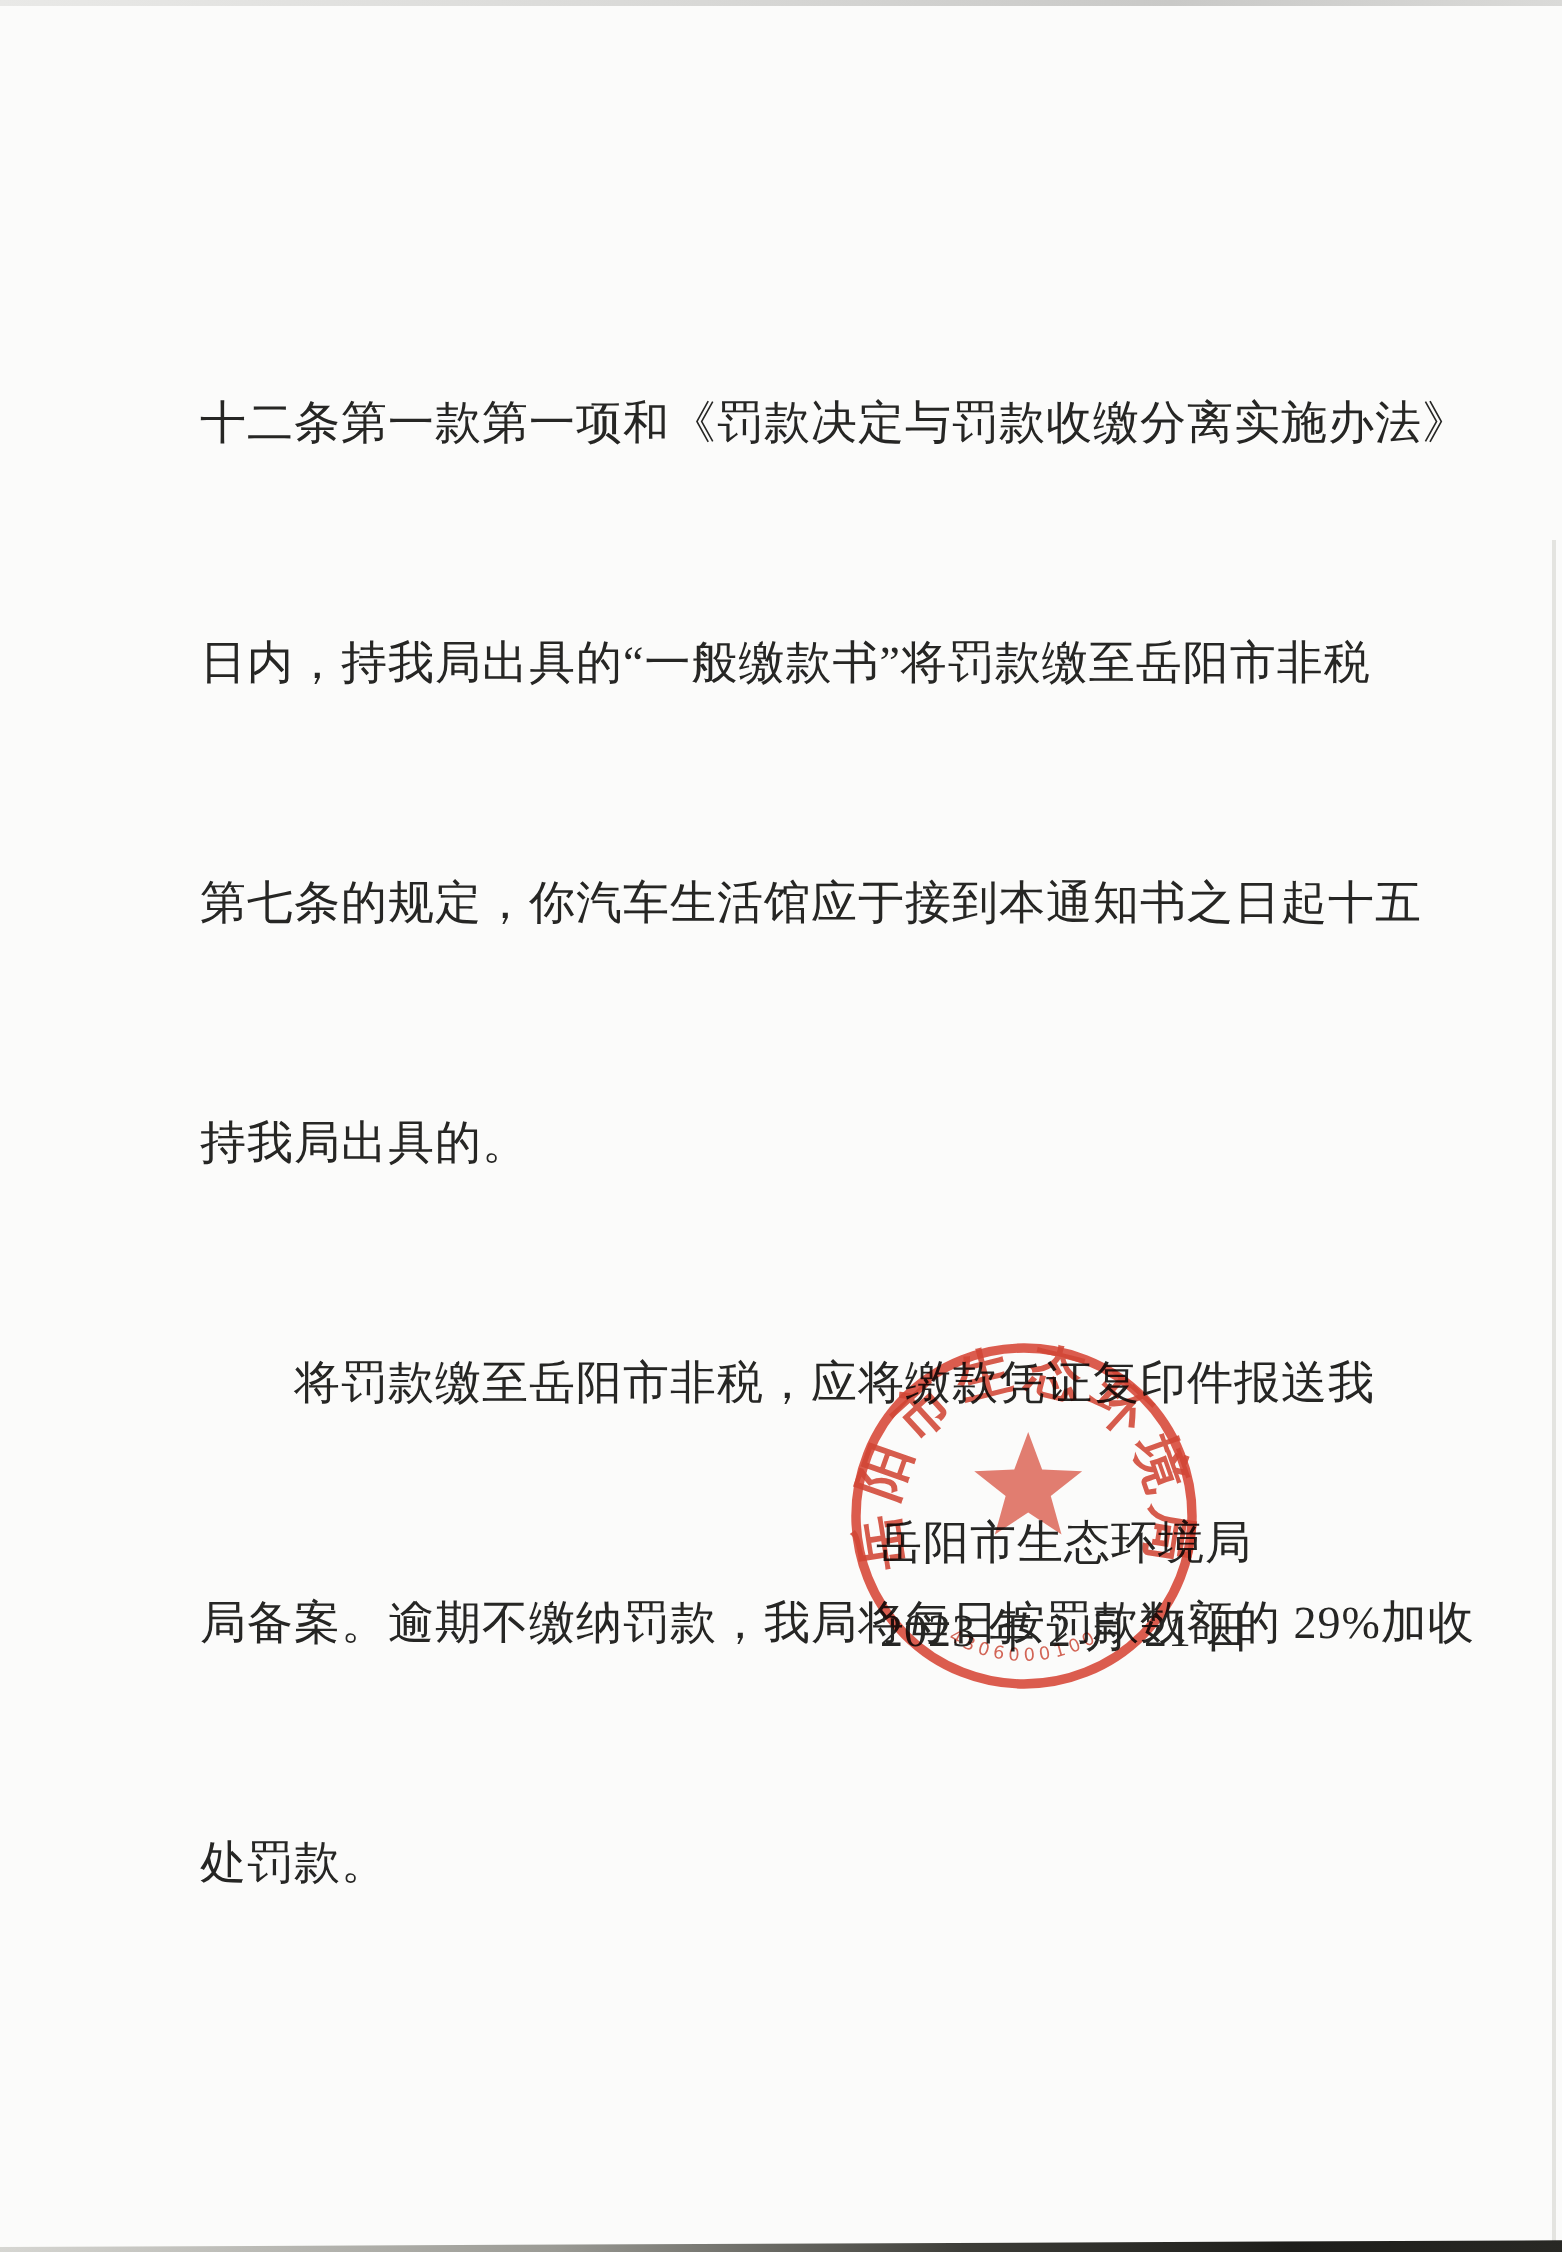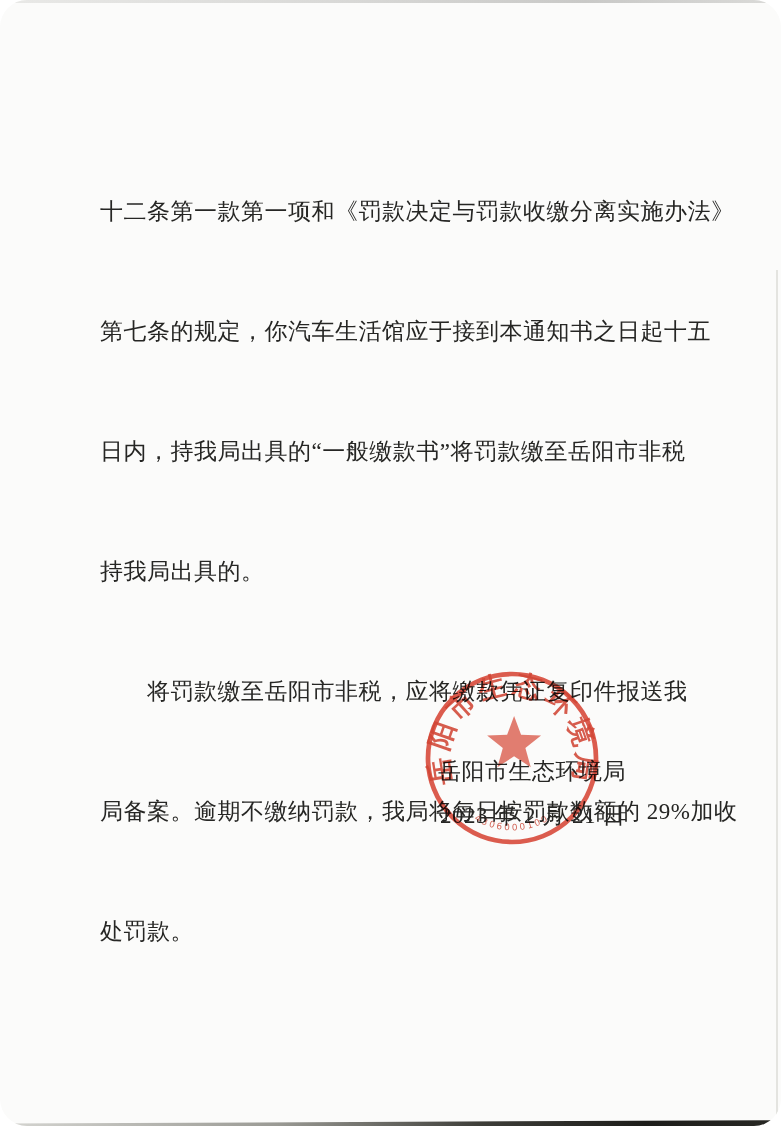--- a/index.html
+++ b/index.html
@@ -7,21 +7,20 @@
     padding: 0;
     background: #ffffff;
   }
   .page {
     position: relative;
     width: 781px;
     height: 1126px;
     background: #fbfbfa;
     overflow: hidden;
     font-family: "Liberation Serif", "DejaVu Serif", serif;
-    border-radius: 27px;
   }
   
   .scan-edge-top {
     position: absolute;
     top: 0; left: 0;
     width: 100%; height: 3px;
     background: linear-gradient(to right, #e9e9e7 0%, #d8d8d6 45%, #c9c9c7 75%, #dadad8 100%);
   }
   .scan-edge-bottom {
     position: absolute;
@@ -116,22 +115,22 @@
 </style>
 </head>
 <body>
 
 <div class="page">
 
   <div class="scan-edge-top"></div>
 
   <div class="doc-body">
     <div class="line">十二条第一款第一项和《罚款决定与罚款收缴分离实施办法》</div>
+    <div class="line">日内，持我局出具的“一般缴款书”将罚款缴至岳阳市非税</div>
     <div class="line">第七条的规定，你汽车生活馆应于接到本通知书之日起十五</div>
-    <div class="line">日内，持我局出具的“一般缴款书”将罚款缴至岳阳市非税</div>
     <div class="line">持我局出具的。</div>
     <div class="line">　　将罚款缴至岳阳市非税，应将缴款凭证复印件报送我</div>
     <div class="line">局备案。逾期不缴纳罚款，我局将每日按罚款数额的 29%加收</div>
     <div class="line">处罚款。</div>
     
     
     
     
     
     

